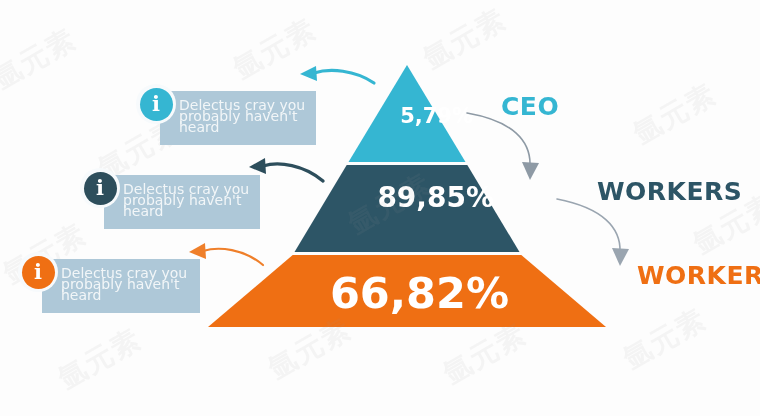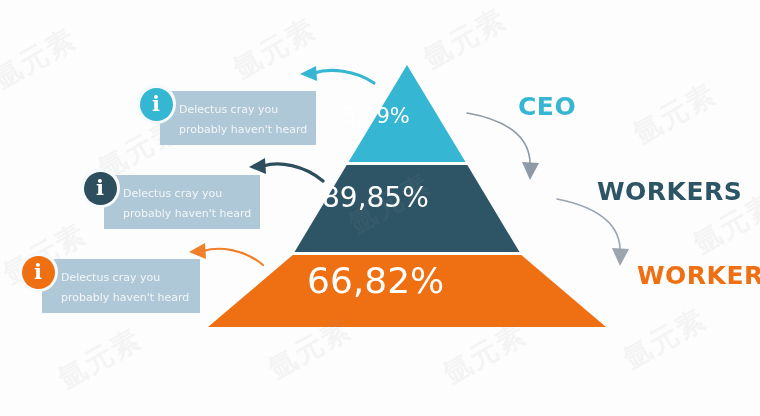--- a/index.html
+++ b/index.html
@@ -43,60 +43,60 @@
   #pyramid {
     position: absolute;
     left: 0;
     top: 0;
     z-index: 3;
   }
   .slice-label {
     position: absolute;
     color: #ffffff;
     font-family: "DejaVu Sans", sans-serif;
-    font-weight: 400;
-    text-align: left;
+    font-weight: 700;
+    text-align: right;
     z-index: 4;
     white-space: nowrap;
     letter-spacing: 0px;
   }
   #label-top    { left: 343px; top: 104px; width: 130px; font-size: 21px; }
   #label-middle { left: 322px; top: 181px; width: 172px; font-size: 28px; }
-  #label-bottom { left: 307px; top: 260px; width: 202px; font-size: 36px; }
+  #label-bottom { left: 307px; top: 268px; width: 202px; font-size: 43px; }
 
   
   .tier-name {
     position: absolute;
     font-family: "DejaVu Sans", sans-serif;
     font-weight: 700;
     letter-spacing: 0.5px;
     z-index: 6;
     white-space: nowrap;
   }
-  #tier-ceo     { left: 518px; top:  92px; font-size: 25px; text-align: right; }
+  #tier-ceo     { left: 501px; top:  92px; font-size: 25px; text-align: right; }
   #tier-leaders { left: 597px; top: 177px; font-size: 25px; }
   #tier-workers { left: 637px; top: 261px; font-size: 25px; }
 
   
   .callout {
     position: absolute;
     z-index: 6;
   }
   .callout-box {
     position: absolute;
     background: #aec8d8;
     height: 54px;
     border-radius: 0px;
   }
   .callout-text {
     position: absolute;
     color: #f2f6f8;
     font-family: "DejaVu Sans", sans-serif;
-    font-size: 11px;
-    line-height: 20px;
+    font-size: 14px;
+    line-height: 11px;
     white-space: pre-line;
   }
   .info-badge {
     position: absolute;
     width: 40px;
     height: 40px;
     border-radius: 50%;
     background: #f7fafc;
     display: flex;
     align-items: center;

